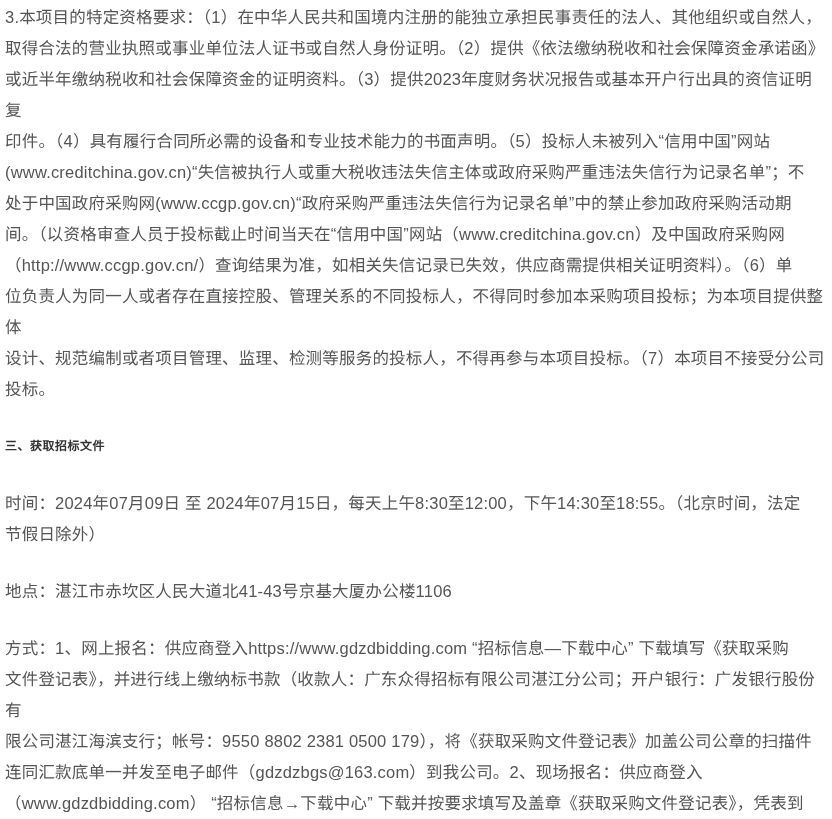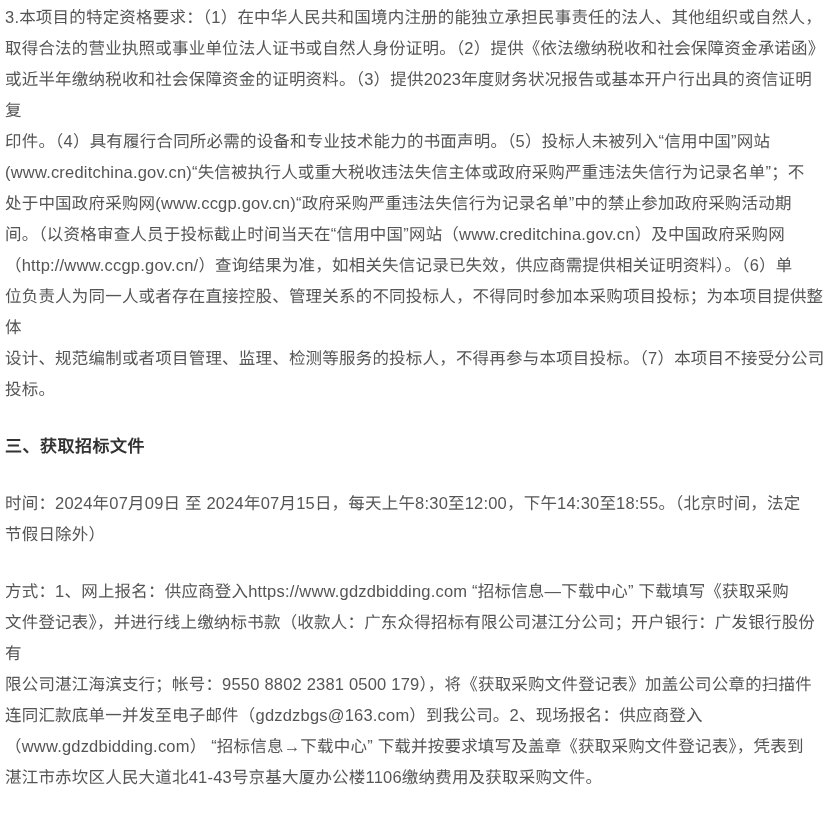--- a/index.html
+++ b/index.html
@@ -28,21 +28,21 @@
     word-break: break-all;
     letter-spacing: 0.2px;
   }
   .para:last-child {
     margin-bottom: 0;
   }
   .section-heading {
     margin: 0 0 26px 0;
     color: #333333;
     font-weight: bold;
-    font-size: 17px;
+    font-size: 12px;
     line-height: 31px;
     letter-spacing: 0.5px;
   }
 </style>
 </head>
 <body>
 
 <div class="doc">
 
   <p class="para">3.本项目的特定资格要求：（1）在中华人民共和国境内注册的能独立承担民事责任的法人、其他组织或自然人，
@@ -55,20 +55,21 @@
 （http://www.ccgp.gov.cn/）查询结果为准，如相关失信记录已失效，供应商需提供相关证明资料）。（6）单
 位负责人为同一人或者存在直接控股、管理关系的不同投标人，不得同时参加本采购项目投标；为本项目提供整体
 设计、规范编制或者项目管理、监理、检测等服务的投标人，不得再参与本项目投标。（7）本项目不接受分公司
 投标。</p>
 
   <h4 class="section-heading">三、获取招标文件</h4>
 
   <p class="para">时间：2024年07月09日 至 2024年07月15日，每天上午8:30至12:00，下午14:30至18:55。（北京时间，法定
 节假日除外）</p>
 
+  <p class="para">地点：湛江市赤坎区人民大道北41-43号京基大厦办公楼1106</p>
 
   <p class="para">方式：1、网上报名：供应商登入https://www.gdzdbidding.com “招标信息—下载中心” 下载填写《获取采购
 文件登记表》，并进行线上缴纳标书款（收款人：广东众得招标有限公司湛江分公司；开户银行：广发银行股份有
 限公司湛江海滨支行；帐号：9550 8802 2381 0500 179），将《获取采购文件登记表》加盖公司公章的扫描件
 连同汇款底单一并发至电子邮件（gdzdzbgs@163.com）到我公司。2、现场报名：供应商登入
 （www.gdzdbidding.com） “招标信息→下载中心” 下载并按要求填写及盖章《获取采购文件登记表》，凭表到
 湛江市赤坎区人民大道北41-43号京基大厦办公楼1106缴纳费用及获取采购文件。</p>
 
 </div>
 

